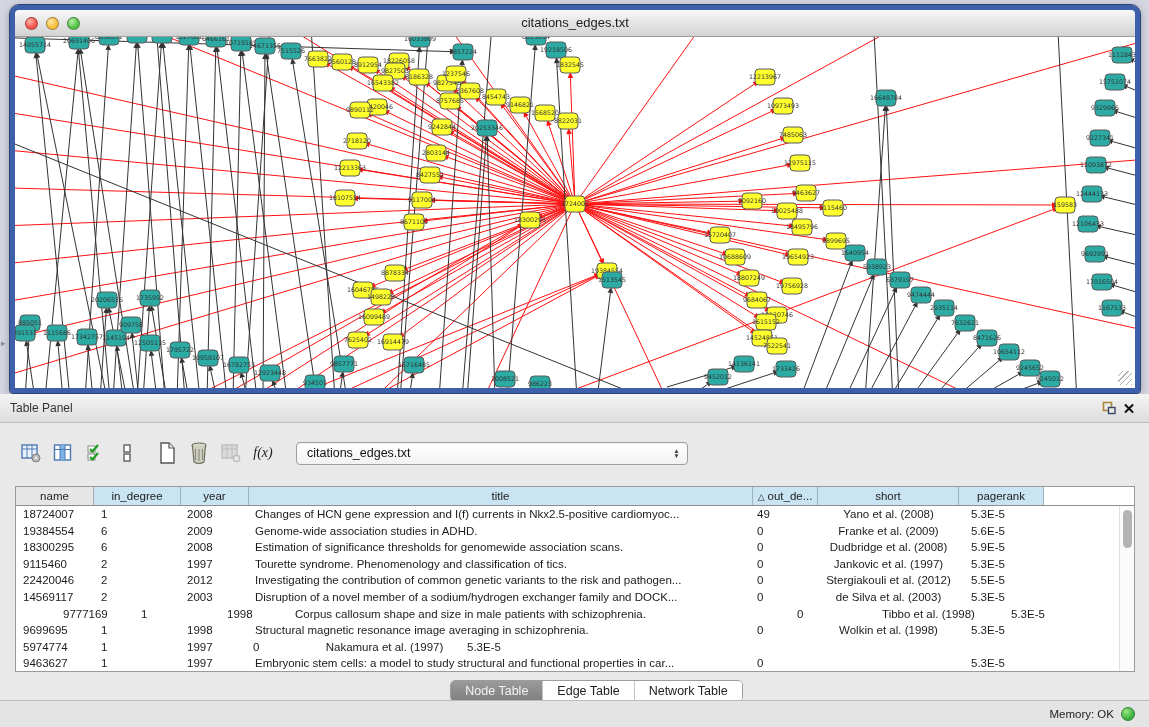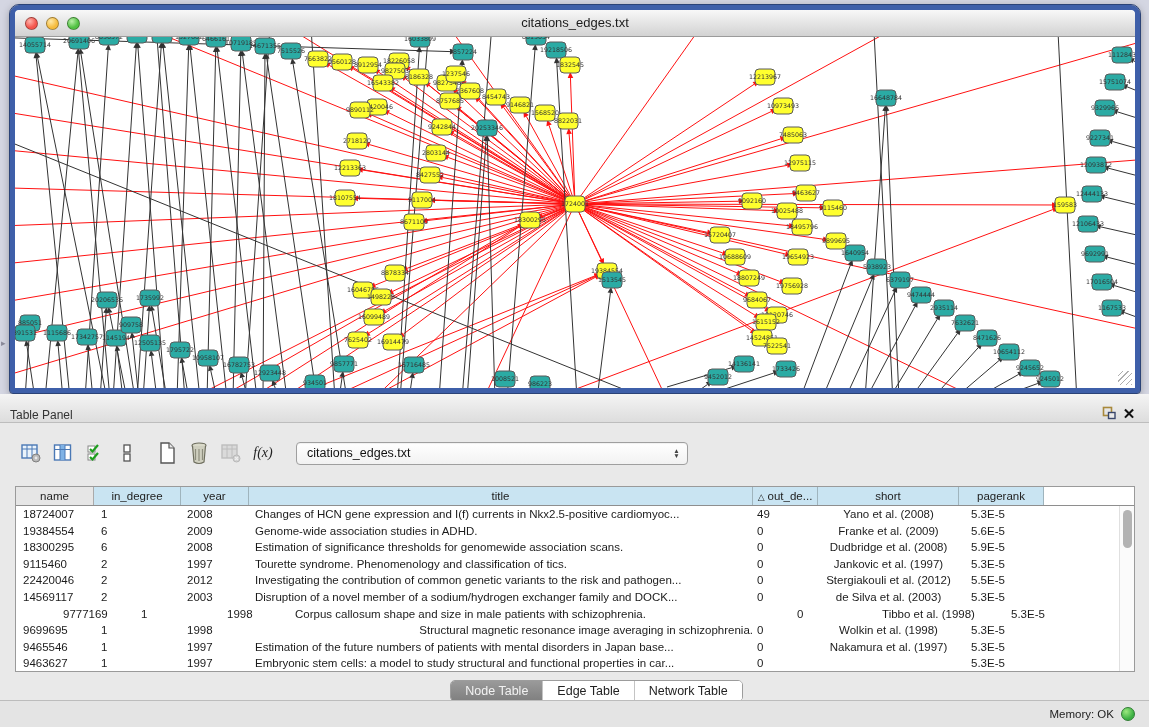--- a/index.html
+++ b/index.html
@@ -21,21 +21,21 @@
   .light-green { background:radial-gradient(circle at 35% 30%, #b9f0a8, #52c243 60%); }
   .win-title { text-align:center; font-size:13px; line-height:26px; color:#1c1c1c; }
   .canvas { position:relative; width:1120px; height:351px; background:#ffffff; }
   .canvas svg { display:block; }
   .resize-grip { position:absolute; right:3px; bottom:3px; width:14px; height:14px;
      background:repeating-linear-gradient(135deg, transparent 0 3px, #9a9a9a 3px 4px); opacity:.8; }
 
   
   .table-panel { position:absolute; left:0; top:394px; width:1149px; height:306px; background:#e9e9e9; }
   .panel-header { height:29px; background:linear-gradient(#f4f4f4,#dddddd); border-bottom:1px solid #bdbdbd;
-     display:flex; align-items:flex-end; padding:0 10px; }
+     display:flex; align-items:center; padding:0 10px; }
   .panel-title { font-size:12px; color:#333; }
   .panel-header .spacer { flex:1; }
   .hdr-icon { width:20px; height:18px; display:flex; align-items:center; justify-content:center; cursor:pointer; }
   .close-x { font-size:15px; font-weight:bold; color:#111; line-height:1; }
 
   .toolbar { display:flex; align-items:center; gap:6px; padding:14px 0 0 18px; height:46px; }
   .tb-btn { width:26px; height:26px; display:flex; align-items:center; justify-content:center; cursor:pointer; }
   .fx { font-size:14px; font-style:italic; color:#222; font-family:"Liberation Serif", serif; }
   .chooser { margin-left:14px; width:392px; height:23px; background:linear-gradient(#ffffff,#f2f2f2);
      border:1px solid #9f9f9f; border-radius:4px; display:flex; align-items:center; padding-left:10px;
@@ -758,30 +758,29 @@
           <div class="td" style="width: 68px; padding-left: 6px; text-align: left;">1998</div>
           <div class="td" style="width: 504px; padding-left: 6px; text-align: left;">Corpus callosum shape and size in male patients with schizophrenia.</div>
           <div class="td" style="width: 65px; padding-left: 4px; text-align: left;">0</div>
           <div class="td" style="width: 141px; padding-left: 0px; text-align: center;">Tibbo et al. (1998)</div>
           <div class="td" style="width: 85px; padding-left: 12px; text-align: left;">5.3E-5</div>
         </div>
         <div class="tr">
           <div class="td" style="width: 78px; padding-left: 7px; text-align: left;">9699695</div>
           <div class="td" style="width: 87px; padding-left: 7px; text-align: left;">1</div>
           <div class="td" style="width: 68px; padding-left: 6px; text-align: left;">1998</div>
-          <div class="td" style="width: 504px; padding-left: 6px; text-align: right;">Structural magnetic resonance image averaging in schizophrenia.</div>
+          <div class="td" style="width: 504px; padding-left: 6px; text-align: left;">Structural magnetic resonance image averaging in schizophrenia.</div>
           <div class="td" style="width: 65px; padding-left: 4px; text-align: left;">0</div>
           <div class="td" style="width: 141px; padding-left: 0px; text-align: center;">Wolkin et al. (1998)</div>
           <div class="td" style="width: 85px; padding-left: 12px; text-align: left;">5.3E-5</div>
         </div>
         <div class="tr">
-          <div class="td" style="width: 78px; padding-left: 7px; text-align: left;">9465546</div>
+          <div class="td" style="width: 78px; padding-left: 7px; text-align: left;">5974774</div>
           <div class="td" style="width: 87px; padding-left: 7px; text-align: left;">1</div>
           <div class="td" style="width: 68px; padding-left: 6px; text-align: left;">1997</div>
-          <div class="td" style="width: 504px; padding-left: 6px; text-align: left;">Estimation of the future numbers of patients with mental disorders in Japan base...</div>
           <div class="td" style="width: 65px; padding-left: 4px; text-align: left;">0</div>
           <div class="td" style="width: 141px; padding-left: 0px; text-align: center;">Nakamura et al. (1997)</div>
           <div class="td" style="width: 85px; padding-left: 12px; text-align: left;">5.3E-5</div>
         </div>
         <div class="tr">
           <div class="td" style="width: 78px; padding-left: 7px; text-align: left;">9463627</div>
           <div class="td" style="width: 87px; padding-left: 7px; text-align: left;">1</div>
           <div class="td" style="width: 68px; padding-left: 6px; text-align: left;">1997</div>
           <div class="td" style="width: 504px; padding-left: 6px; text-align: left;">Embryonic stem cells: a model to study structural and functional properties in car...</div>
           <div class="td" style="width: 65px; padding-left: 4px; text-align: left;">0</div>

